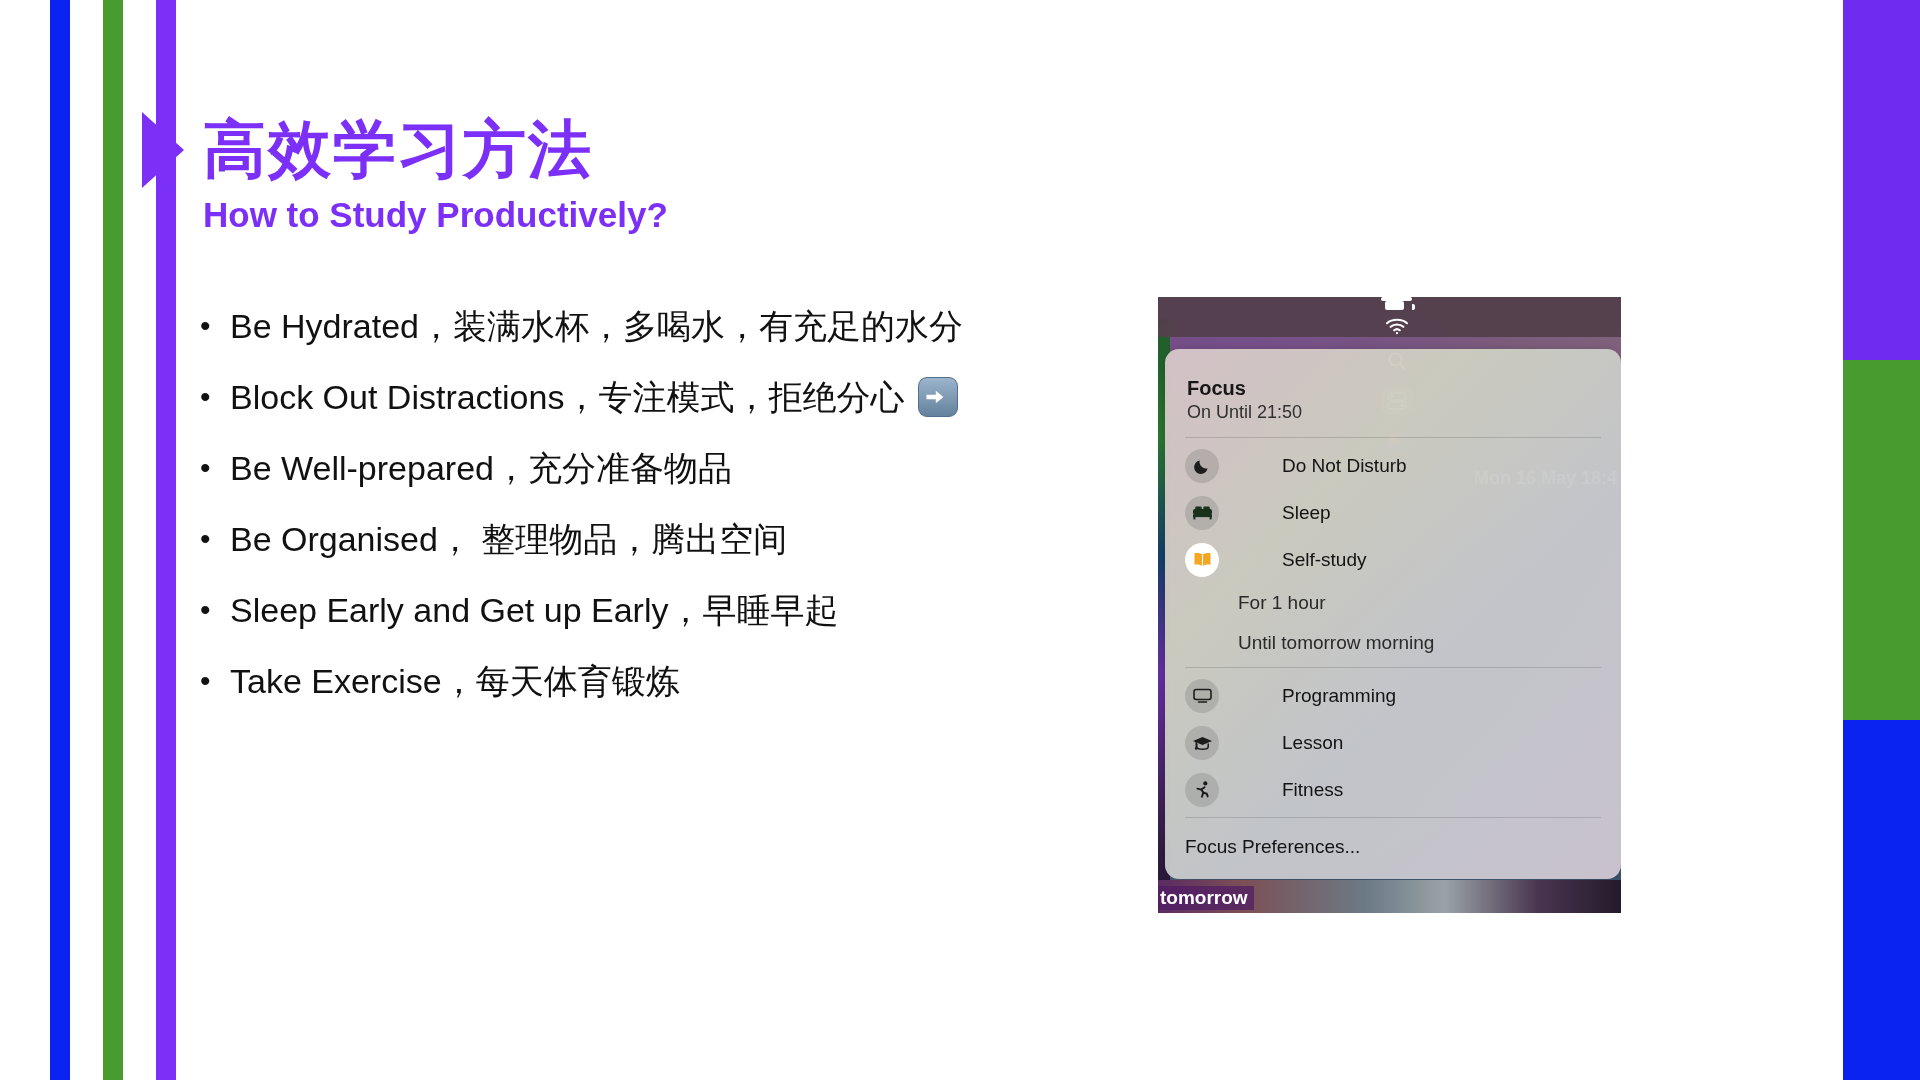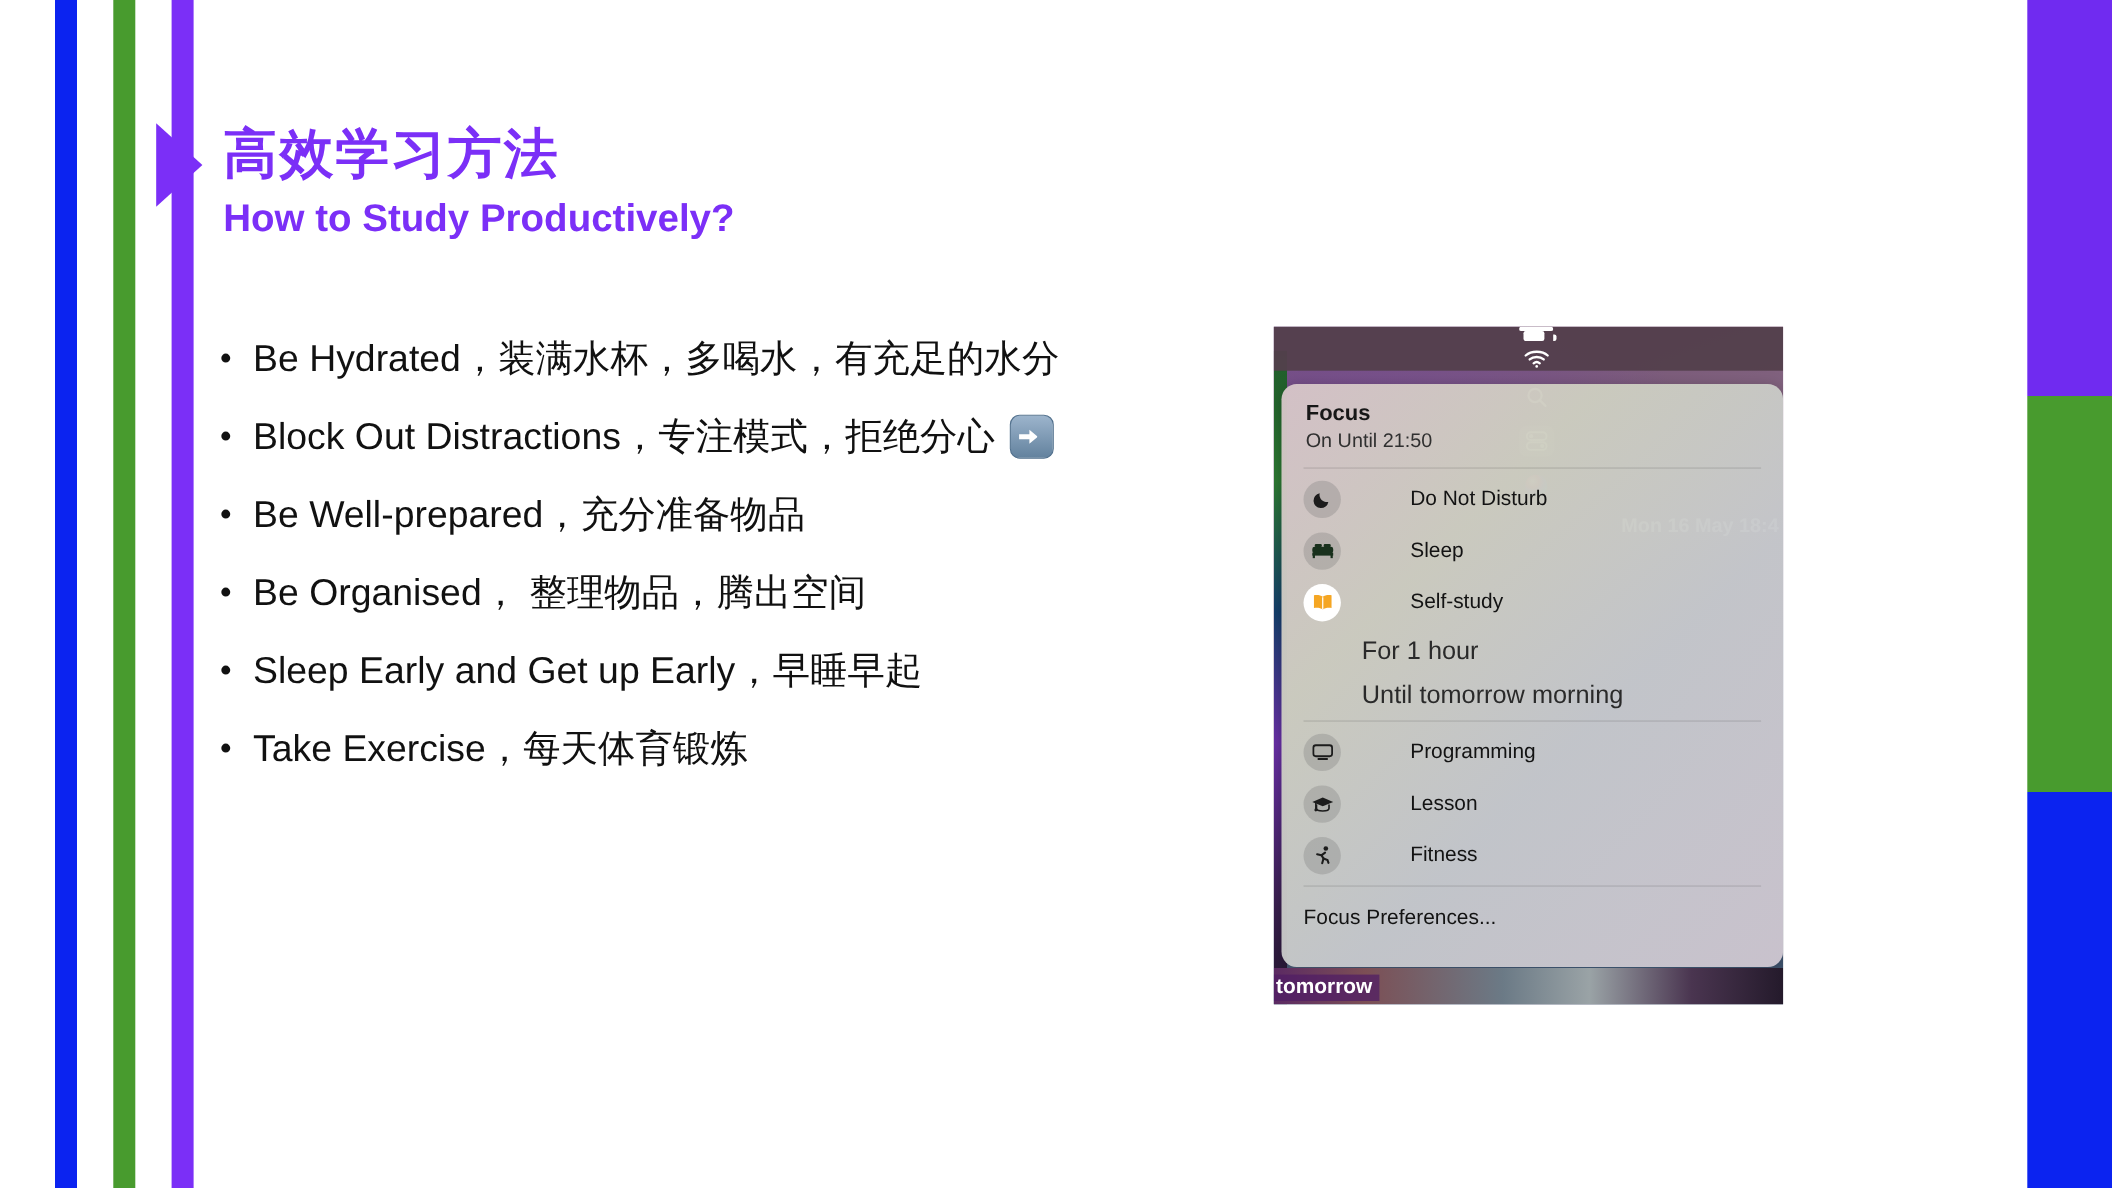--- a/index.html
+++ b/index.html
@@ -28,21 +28,21 @@
     position: absolute; left: 142px; top: 112px;
     width: 0; height: 0;
     border-top: 38px solid transparent;
     border-bottom: 38px solid transparent;
     border-left: 42px solid #7b2ff7;
   }
 
   
   #title-block { position: absolute; left: 203px; top: 112px; }
   #page-title {
-    font-size: 49px; font-weight: bold; color: #7b2ff7;
+    font-size: 63px; font-weight: bold; color: #7b2ff7;
     letter-spacing: 2px; line-height: 1.18; white-space: nowrap;
   }
   #page-subtitle {
     font-size: 35px; font-weight: bold; color: #7b2ff7;
     line-height: 1.3; margin-top: 6px; white-space: nowrap;
   }
 
   
   #bullet-list { position: absolute; left: 200px; top: 290px; width: 960px; }
   .bullet-row {
@@ -96,34 +96,34 @@
   #cc-icon-wrap { background: rgba(255,255,255,0.22); border-radius: 7px; padding: 4px 6px; }
   #menubar-clock { margin-left: auto; color:#fff; font-size:18px; font-weight:600; padding-right: 4px; white-space: nowrap; }
 
   #focus-panel {
     position: absolute; left: 7px; top: 52px; width: 456px; height: 530px;
     border-radius: 14px;
     background: linear-gradient(135deg, rgba(214,196,200,0.97) 0%, rgba(205,206,192,0.96) 30%, rgba(198,200,204,0.96) 60%, rgba(206,198,208,0.96) 100%);
     box-shadow: 0 3px 14px rgba(0,0,0,0.25);
     overflow: hidden; color: #1b1b1b;
   }
-  #focus-header { padding: 16px 0 10px 22px; }
+  #focus-header { padding: 28px 0 10px 22px; }
   #focus-title { font-size: 20px; font-weight: bold; color:#171717; }
   #focus-status { font-size: 18px; color: #303030; margin-top: 2px; }
   .fdivider { height: 1px; background: rgba(0,0,0,0.14); margin: 4px 20px 4px 20px; }
   .focus-item { display: flex; align-items: center; height: 47px; padding-left: 20px; gap: 44px; }
   .focus-icon {
     width: 34px; height: 34px; border-radius: 50%;
     background: rgba(120,120,120,0.30);
     display: flex; align-items: center; justify-content: center;
     flex: 0 0 34px; color: #1c1c1c;
   }
   .focus-icon.active { background: #ffffff; }
   .focus-label { font-size: 19px; margin-left: 19px; color: #131313; }
-  .focus-sub { font-size: 23px; color: #2a2a2a; padding-left: 73px; height: 40px; display:flex; align-items:center; }
+  .focus-sub { font-size: 19px; color: #2a2a2a; padding-left: 73px; height: 40px; display:flex; align-items:center; }
   #focus-prefs { font-size: 19px; color: #131313; padding: 14px 0 0 20px; }
   #watermark {
     position: absolute; left: 0; bottom: 0; width: 100%; height: 33px;
     background: linear-gradient(90deg,#5b2a63 0%, #7c4f55 18%, #6b7a86 45%, #9aa3a6 62%, #4a3550 82%, #241a2b 100%);
   }
   #watermark-text {
     position: absolute; left: 0; bottom: 3px; color: #fff;
     font-size: 19px; font-weight: bold; background: rgba(80,30,100,0.75);
     padding: 1px 6px 1px 2px;
   }

